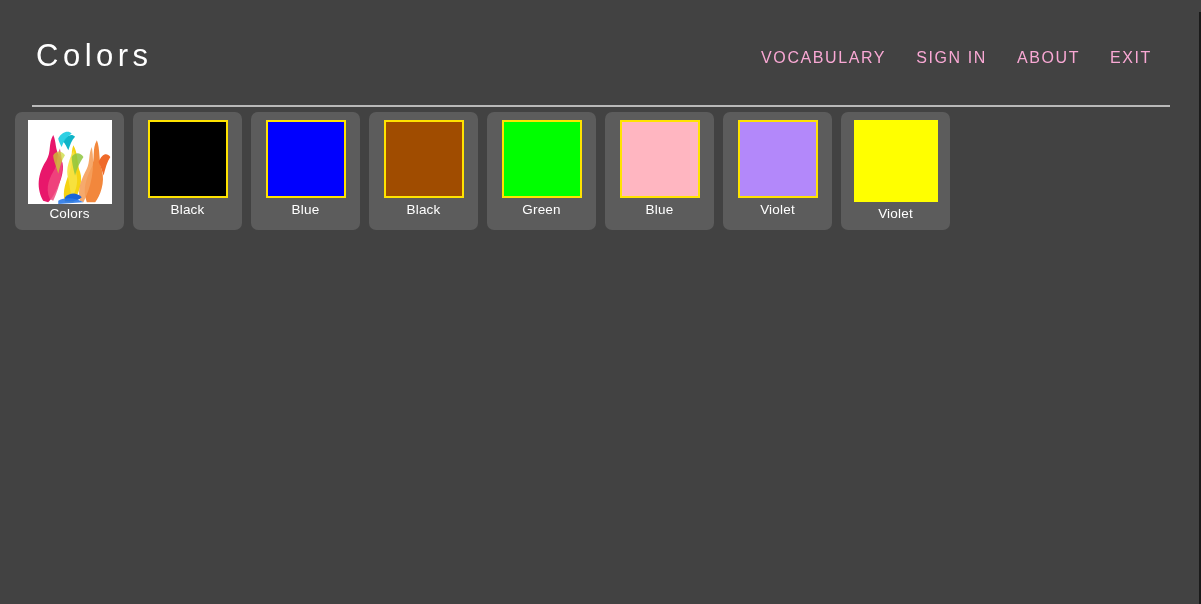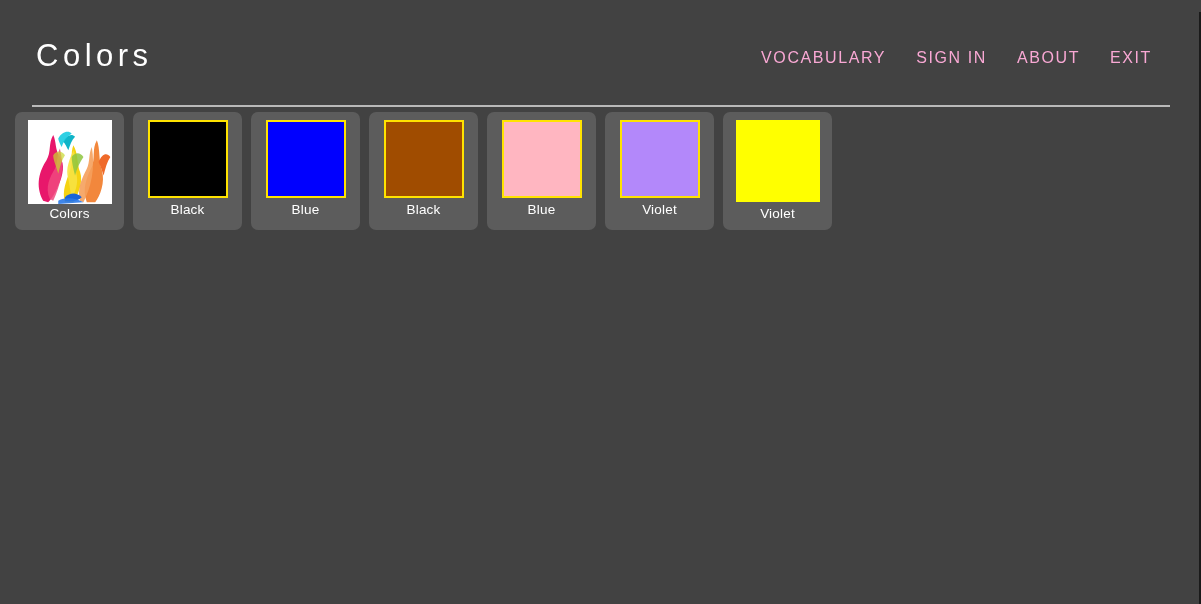--- a/index.html
+++ b/index.html
@@ -163,20 +163,24 @@
       </div>
       <div class="color-card">
         <div class="swatch" style="background: rgb(0, 0, 255);"></div>
         <div class="card-label">Blue</div>
       </div>
       <div class="color-card">
         <div class="swatch" style="background: rgb(160, 76, 0);"></div>
         <div class="card-label">Black</div>
       </div>
       <div class="color-card">
+        <div class="swatch" style="background: rgb(0, 255, 0);"></div>
+        <div class="card-label">Green</div>
+      </div>
+      <div class="color-card">
         <div class="swatch" style="background: rgb(255, 182, 193);"></div>
         <div class="card-label">Blue</div>
       </div>
       <div class="color-card">
         <div class="swatch" style="background: rgb(179, 136, 250);"></div>
         <div class="card-label">Violet</div>
       </div>
       <div class="color-card">
         <div class="swatch no-border" style="background: rgb(255, 255, 0); border: none;"></div>
         <div class="card-label">Violet</div>

